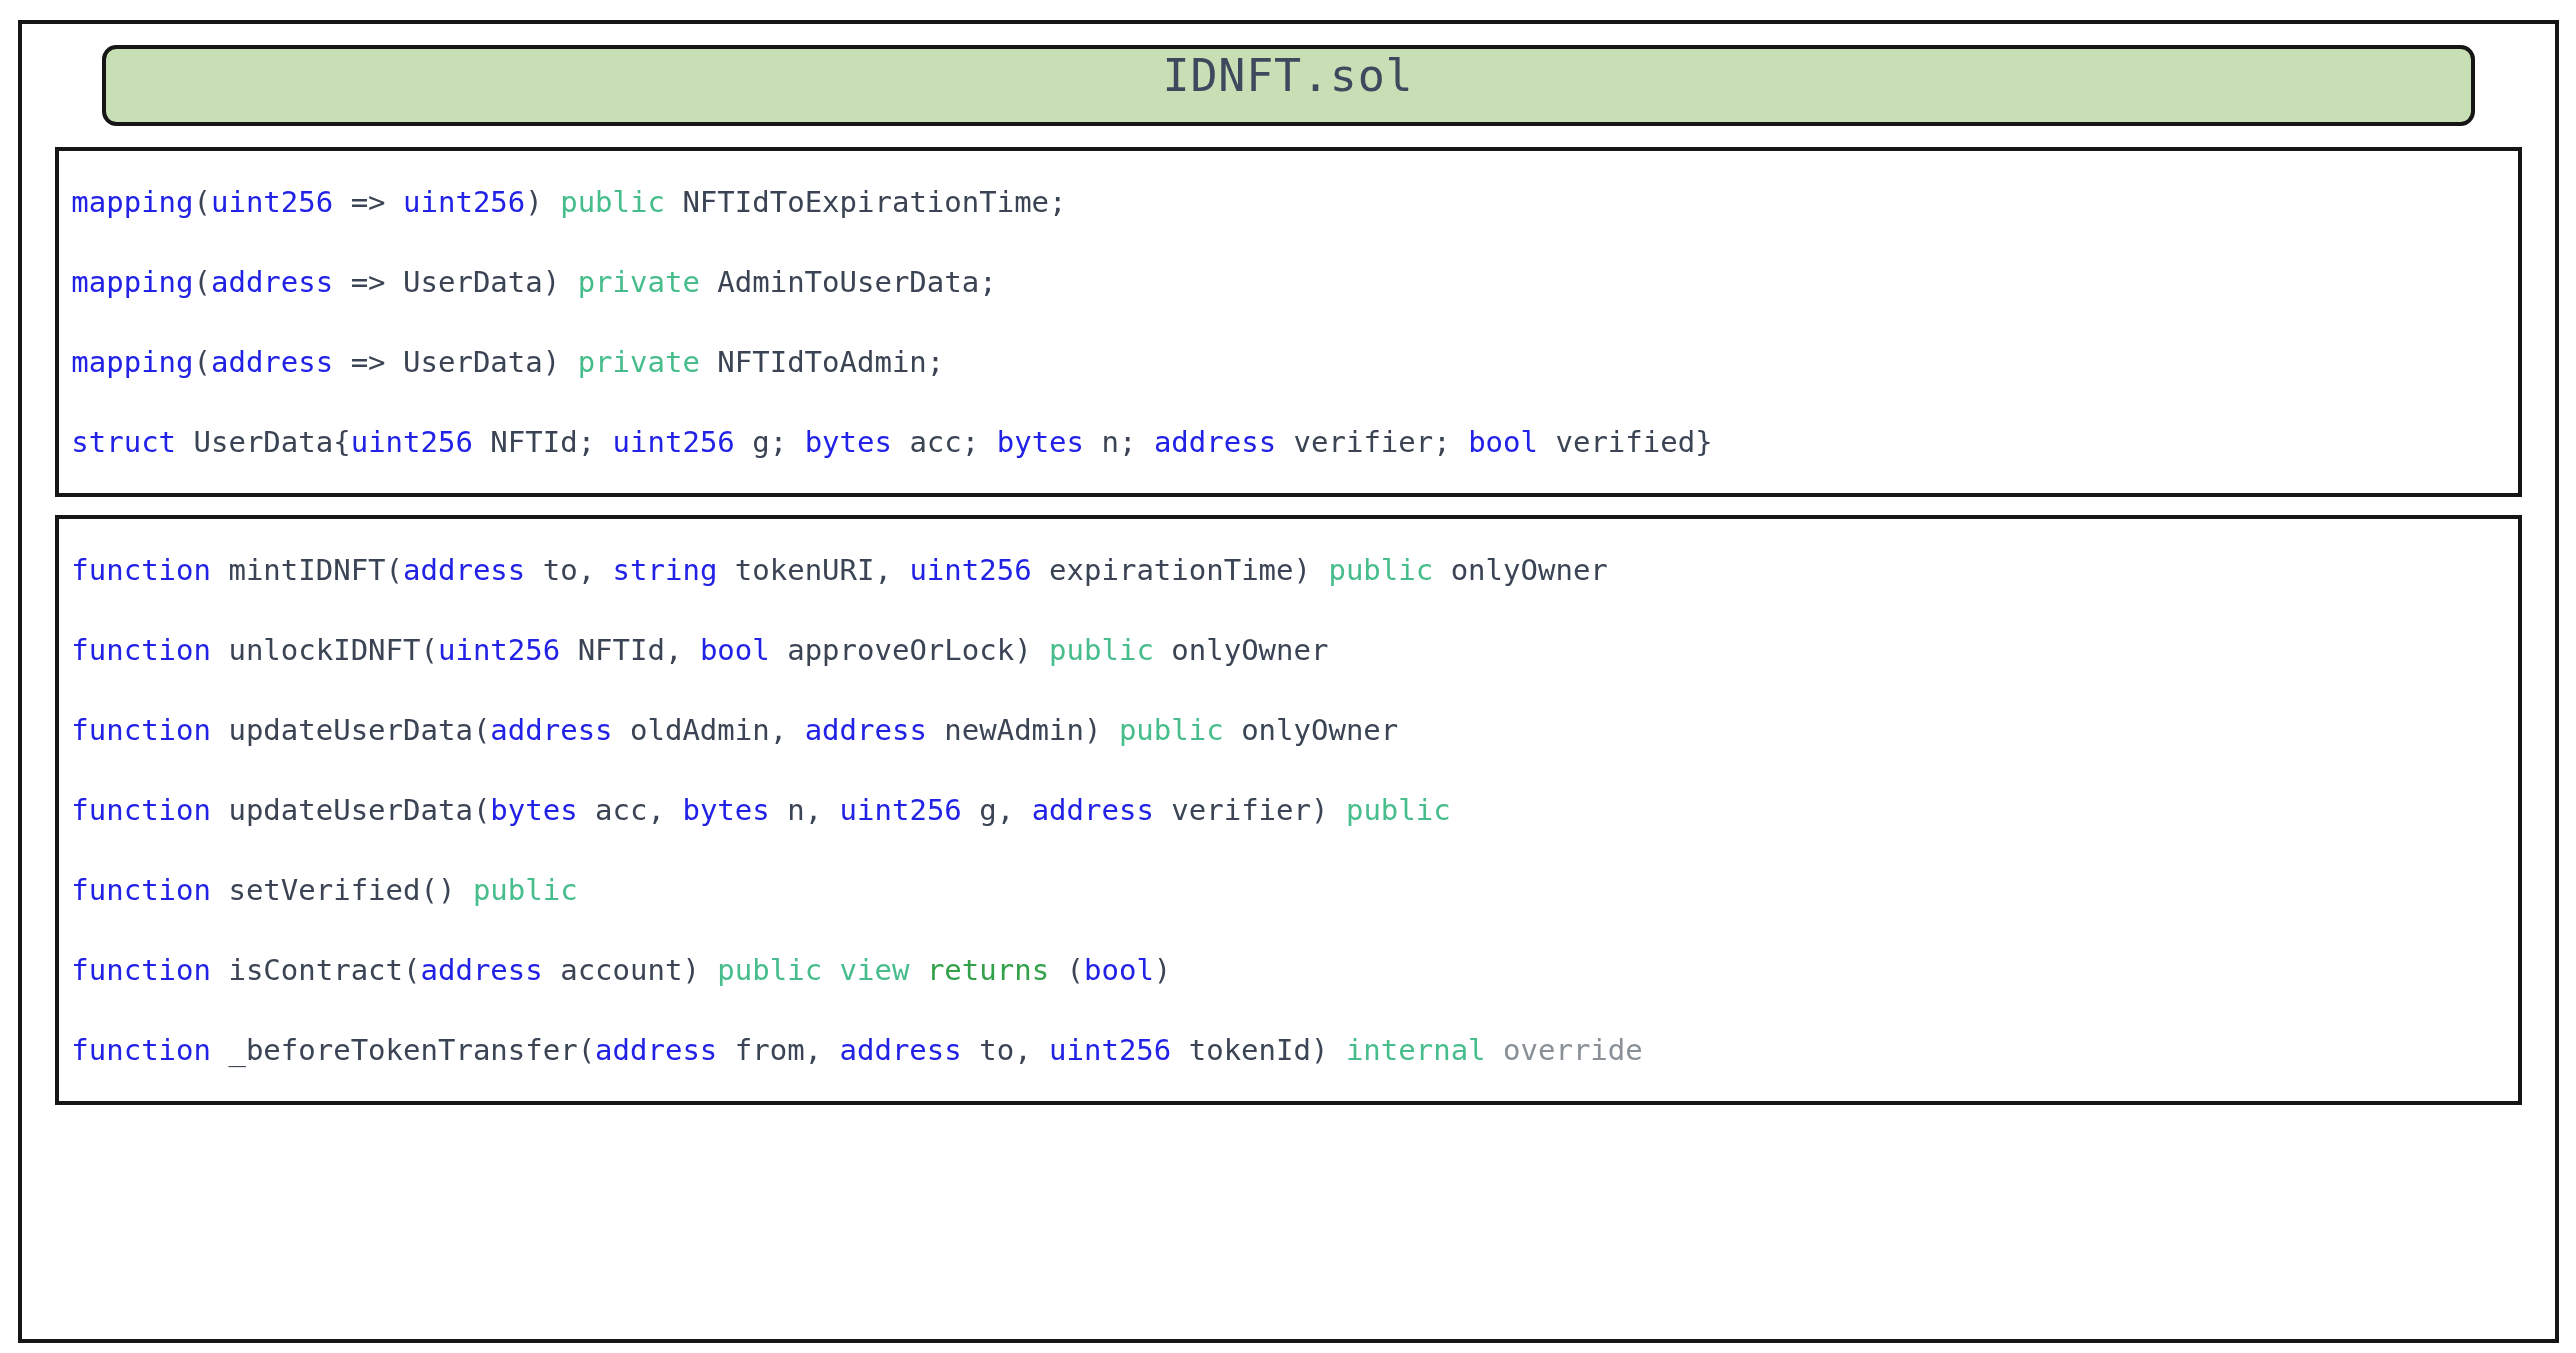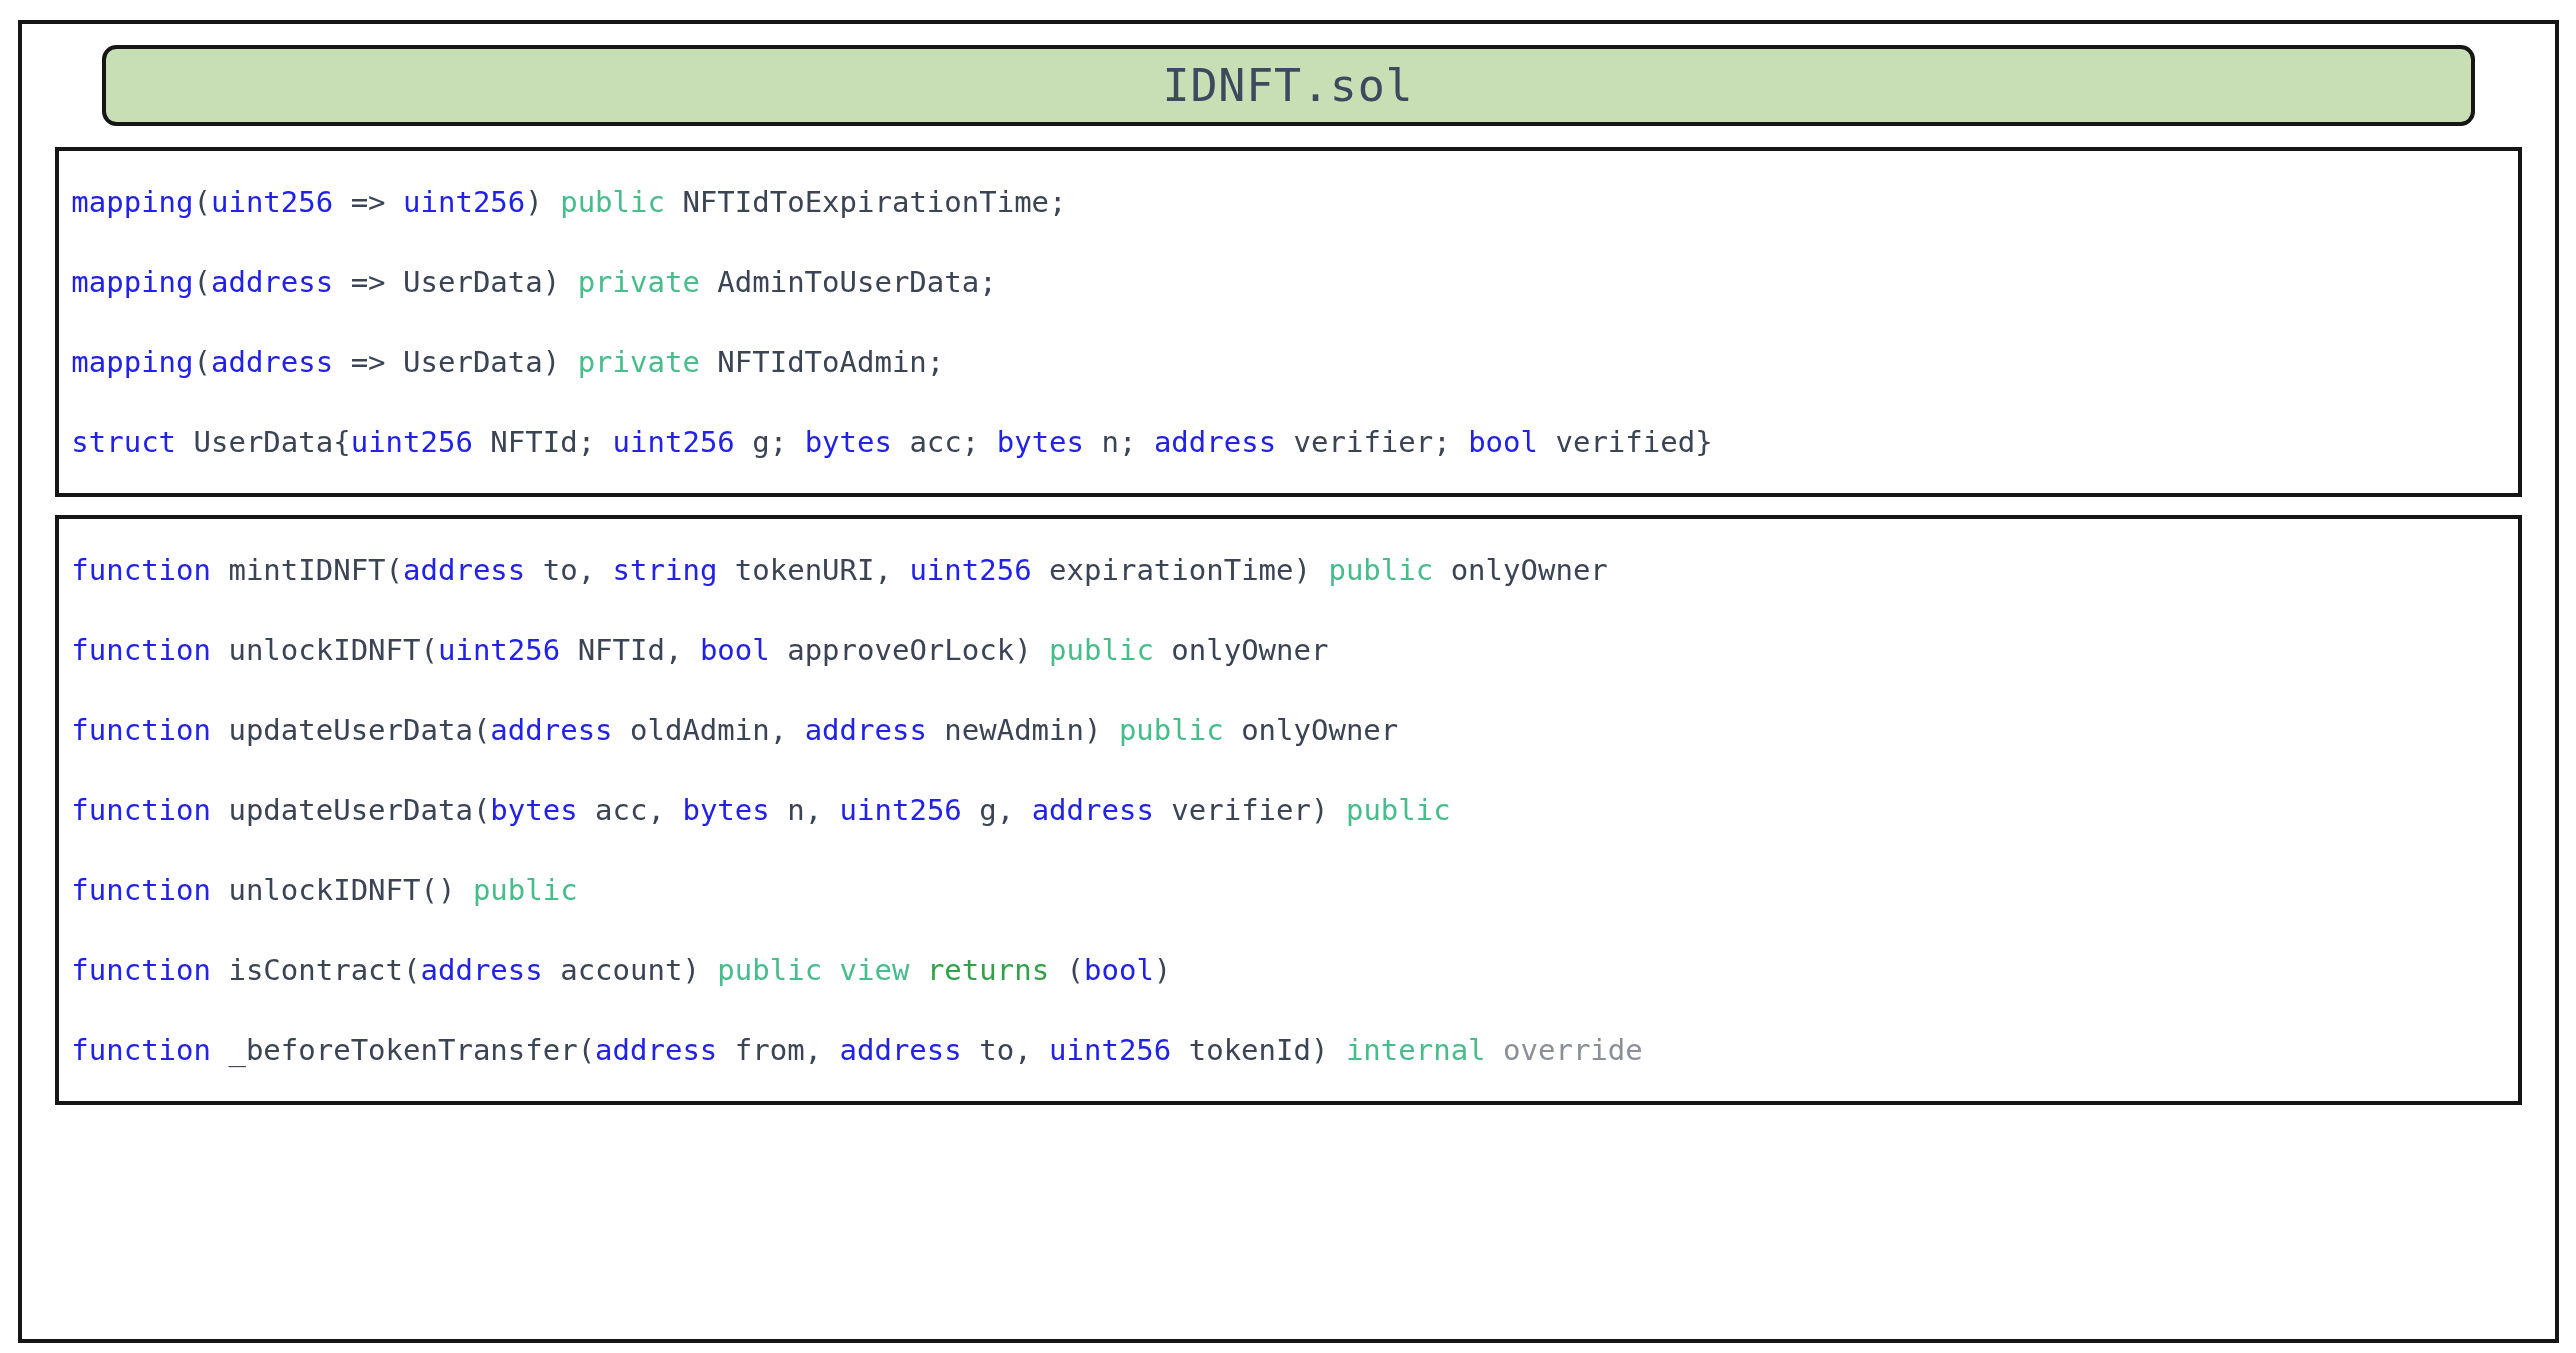--- a/index.html
+++ b/index.html
@@ -14,21 +14,21 @@
     border: 4px solid #161616;
     background: #ffffff;
   }
   .title-bar {
     margin: 21px 80px 8px 80px;
     height: 81px;
     background: #c8dfb5;
     border: 4px solid #161616;
     border-radius: 14.4px;
     display: flex;
-    align-items: center;
+    align-items: flex-start;
     justify-content: center;
   }
   .title-text {
     font-size: 45px;
     color: #3d4a5e;
     letter-spacing: 0.8px;
   }
   .code-box {
     margin: 21px 33px 0 33px;
     border: 4px solid #161616;
@@ -62,19 +62,19 @@
       <div class="code-line"><span class="tok-blue">mapping</span><span class="tok-dark">(</span><span class="tok-blue">address</span><span class="tok-dark"> =&gt; UserData) </span><span class="tok-mint">private</span><span class="tok-dark"> AdminToUserData;</span></div>
       <div class="code-line"><span class="tok-blue">mapping</span><span class="tok-dark">(</span><span class="tok-blue">address</span><span class="tok-dark"> =&gt; UserData) </span><span class="tok-mint">private</span><span class="tok-dark"> NFTIdToAdmin;</span></div>
       <div class="code-line"><span class="tok-blue">struct</span><span class="tok-dark"> UserData{</span><span class="tok-blue">uint256</span><span class="tok-dark"> NFTId; </span><span class="tok-blue">uint256</span><span class="tok-dark"> g; </span><span class="tok-blue">bytes</span><span class="tok-dark"> acc; </span><span class="tok-blue">bytes</span><span class="tok-dark"> n; </span><span class="tok-blue">address</span><span class="tok-dark"> verifier; </span><span class="tok-blue">bool</span><span class="tok-dark"> verified}</span></div>
     </div>
 
   <div class="code-box functions">
       <div class="code-line"><span class="tok-blue">function</span><span class="tok-dark"> mintIDNFT(</span><span class="tok-blue">address</span><span class="tok-dark"> to, </span><span class="tok-blue">string</span><span class="tok-dark"> tokenURI, </span><span class="tok-blue">uint256</span><span class="tok-dark"> expirationTime) </span><span class="tok-mint">public</span><span class="tok-dark"> onlyOwner</span></div>
       <div class="code-line"><span class="tok-blue">function</span><span class="tok-dark"> unlockIDNFT(</span><span class="tok-blue">uint256</span><span class="tok-dark"> NFTId, </span><span class="tok-blue">bool</span><span class="tok-dark"> approveOrLock) </span><span class="tok-mint">public</span><span class="tok-dark"> onlyOwner</span></div>
       <div class="code-line"><span class="tok-blue">function</span><span class="tok-dark"> updateUserData(</span><span class="tok-blue">address</span><span class="tok-dark"> oldAdmin, </span><span class="tok-blue">address</span><span class="tok-dark"> newAdmin) </span><span class="tok-mint">public</span><span class="tok-dark"> onlyOwner</span></div>
       <div class="code-line"><span class="tok-blue">function</span><span class="tok-dark"> updateUserData(</span><span class="tok-blue">bytes</span><span class="tok-dark"> acc, </span><span class="tok-blue">bytes</span><span class="tok-dark"> n, </span><span class="tok-blue">uint256</span><span class="tok-dark"> g, </span><span class="tok-blue">address</span><span class="tok-dark"> verifier) </span><span class="tok-mint">public</span></div>
-      <div class="code-line"><span class="tok-blue">function</span><span class="tok-dark"> unlockIDNFT() </span><span class="tok-mint">public</span></div>
+      <div class="code-line"><span class="tok-blue">function</span><span class="tok-dark"> setVerified() </span><span class="tok-mint">public</span></div>
       <div class="code-line"><span class="tok-blue">function</span><span class="tok-dark"> isContract(</span><span class="tok-blue">address</span><span class="tok-dark"> account) </span><span class="tok-mint">public</span><span class="tok-dark"> </span><span class="tok-mint">view</span><span class="tok-dark"> </span><span class="tok-green">returns</span><span class="tok-dark"> (</span><span class="tok-blue">bool</span><span class="tok-dark">)</span></div>
       <div class="code-line"><span class="tok-blue">function</span><span class="tok-dark"> _beforeTokenTransfer(</span><span class="tok-blue">address</span><span class="tok-dark"> from, </span><span class="tok-blue">address</span><span class="tok-dark"> to, </span><span class="tok-blue">uint256</span><span class="tok-dark"> tokenId) </span><span class="tok-mint">internal</span><span class="tok-dark"> </span><span class="tok-gray">override</span></div>
     </div>
 
 </div>
 
 
 </body></html>

